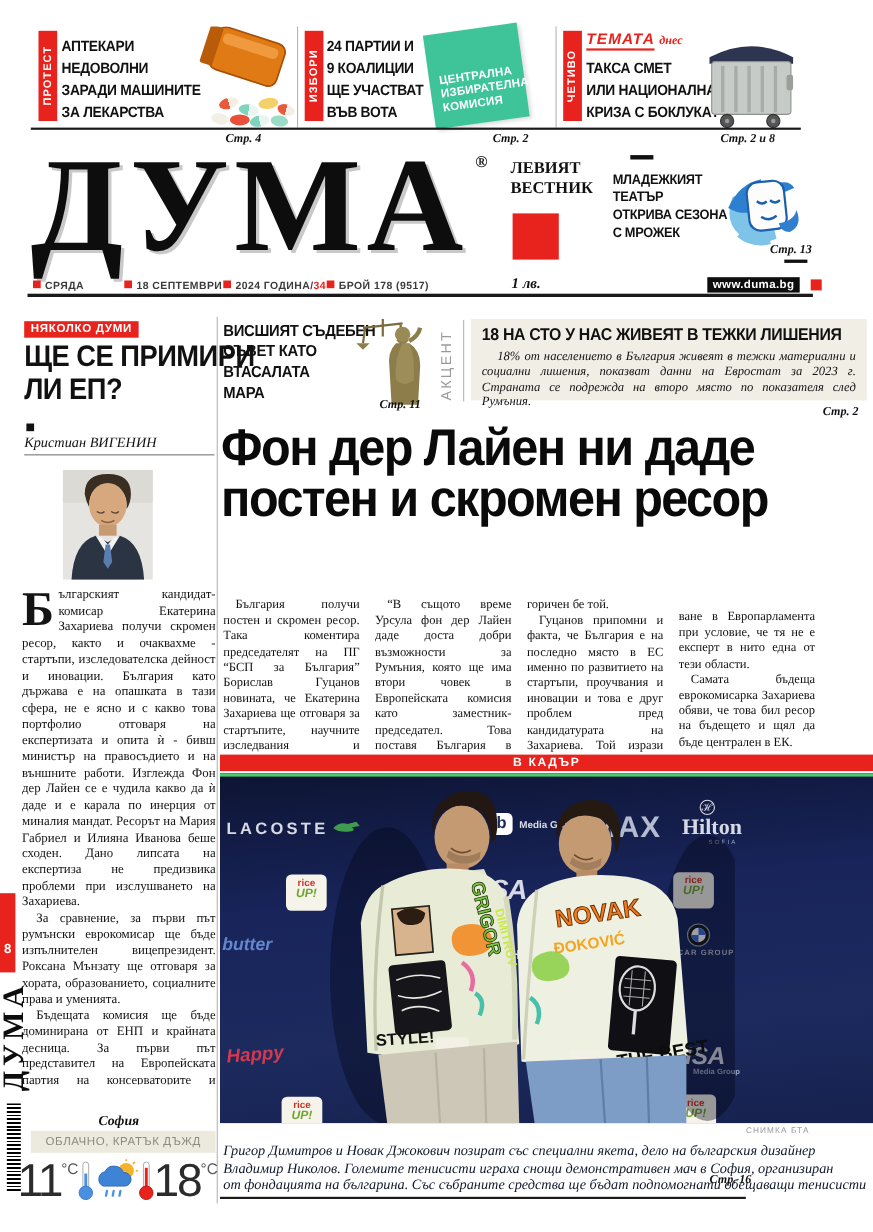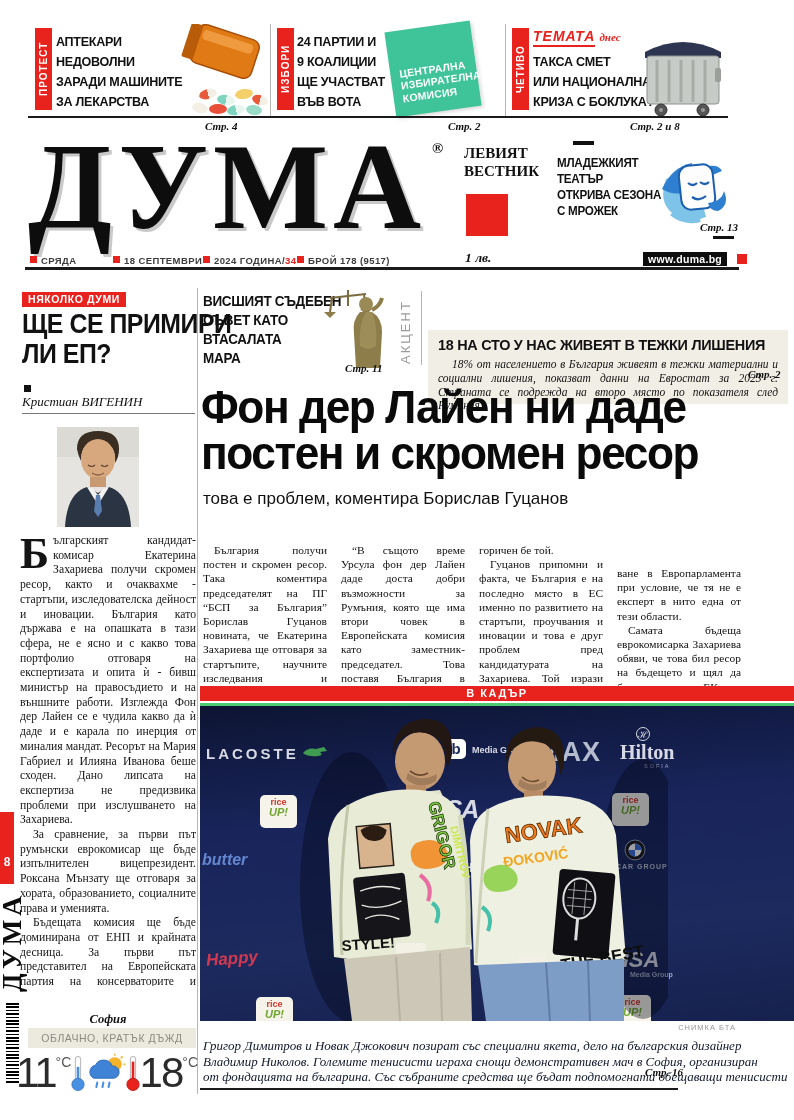--- a/index.html
+++ b/index.html
@@ -129,21 +129,21 @@
     <rect x="78" y="40" width="6" height="14" rx="2" fill="#9a9f9a"></rect>
     <circle cx="24" cy="82" r="6" fill="#555" stroke="#333"></circle>
     <circle cx="66" cy="82" r="6" fill="#555" stroke="#333"></circle>
     <circle cx="24" cy="82" r="2" fill="#999"></circle>
       <circle cx="66" cy="82" r="2" fill="#999"></circle>
   </svg>
 
   <div class="abs hline" style="left:28px; top:116px; width:700px; height:2px;"></div>
   <div class="abs pageref" style="left:205px; top:120px;">Стр. 4</div>
   <div class="abs pageref" style="left:448px; top:120px;">Стр. 2</div>
-  <div class="abs pageref" style="left:630px; top:120px;">Стр. 2 и 8</div>
+  <div class="abs pageref" style="left:655px; top:120px;">Стр. 2 и 8</div>
 
   <div class="abs masthead-title" style="left:28px; top:126px;">ДУМА</div>
   <div class="abs serif" style="left:432px; top:140px; font-size:15px; font-weight:bold;">®</div>
   <div class="abs serif" style="left:464px; top:144px; font-size:15px; font-weight:bold; line-height:18px;">
     <span class="pl">ЛЕВИЯТ</span>
     <span class="pl">ВЕСТНИК</span>
   </div>
   <div class="abs" style="left:466px; top:194px; width:42px; height:42px; background:var(--accent-red);"></div>
 
   <div class="abs" style="left:573px; top:141px; width:21px; height:4px; background:#111;"></div>
@@ -259,43 +259,42 @@
     <circle cx="44" cy="18" r="7" fill="#9a8a55"></circle>
     <path d="M38,26 Q30,34 32,48 L34,82 L58,82 L60,46 Q60,32 50,26 Z" fill="#8c7d4a"></path>
     <path d="M44,26 Q36,40 38,60 Q46,66 54,60 Q56,40 50,26 Z" fill="#a4945f" opacity=".7"></path>
     <path d="M50,24 Q58,20 60,12" stroke="#8c7d4a" stroke-width="4" fill="none"></path>
   </svg>
   <div class="abs pageref" style="left:345px; top:362px;">Стр. 11</div>
 
   <div class="abs" style="left:398px; top:292px; height:72px; writing-mode:vertical-rl; transform:rotate(180deg); font:13px 'Liberation Sans',sans-serif; color:#9a9a9a; letter-spacing:2px;">АКЦЕНТ</div>
   <div class="abs vline" style="left:421px; top:291px; height:74px;"></div>
 
-  <div class="abs" style="left:428px; top:290px; width:360px; height:74px; background:#f1eee5; padding:6px 10px;margin-top:40px;">
+  <div class="abs" style="left:428px; top:290px; width:360px; height:74px; background:#f1eee5; padding:6px 10px;">
     <div class="cond sx" style="font-size:15.5px; white-space:nowrap;">18 НА СТО У НАС ЖИВЕЯТ В ТЕЖКИ ЛИШЕНИЯ</div>
     <div class="serif" style="font:italic 11.5px/13.8px 'Liberation Serif',serif; margin-top:4px; text-align:justify; text-indent:14px;">18% от населението в България живеят в тежки материални и социални лишения, показват данни на Евростат за 2023 г. Страната се подрежда на второ място по показателя след Румъния.</div>
   </div>
   <div class="abs pageref" style="left:748px; top:368px;">Стр. 2</div>
 
   <div class="abs headline" style="left:201px; top:384px;">Фон дер Лайен ни даде</div>
   <div class="abs headline" style="left:201px; top:430px;">постен и скромен ресор</div>
   <div class="abs subhead" style="left:203px; top:486px;">
-    <span class="pl">това е проблем, коментира Борислав Гуцанов</span>
   </div>
 
   <div class="col serif" style="left:203px; top:543px;">
     <p>България получи постен и скромен ресор. Така коментира председателят на ПГ “БСП за България” Борислав Гуцанов новината, че Екатерина Захариева ще отговаря за стартъпите, научните изследвания и иновациите в новата Европейска комисия.</p>
   </div>
   <div class="col serif" style="left:341px; top:543px;">
     <p>“В същото време Урсула фон дер Лайен даде доста добри възможности за Румъния, която ще има втори човек в Европейската комисия като заместник-председател. Това поставя България в много неблагоприятна ситуация. Като цяло не е добро това, което се случва”, кате-</p>
   </div>
   <div class="col serif" style="left:479px; top:543px;">
     <p style="text-indent:0;">горичен бе той.</p>
     <p>Гуцанов припомни и факта, че България е на последно място в ЕС именно по развитието на стартъпи, проучвания и иновации и това е друг проблем пред кандидатурата на Захариева. Той изрази притеснения как ще протече нейното изслуш-</p>
   </div>
-  <div class="col serif" style="left:617px; top:566px;">
+  <div class="col serif" style="left:617px; top:554px;">
     <p style="text-indent:0;">ване в Европарламента при условие, че тя не е експерт в нито една от тези области.</p>
     <p>Самата бъдеща еврокомисарка Захариева обяви, че това бил ресор на бъдещето и щял да бъде централен в ЕК.</p>
     <div class="pageref" style="text-align:center; margin-top:6px;">Стр. 7</div>
   </div>
 
   <div class="abs kader" style="left:200px; top:686px; width:594px; height:15px;">В КАДЪР</div>
 
   <div class="abs photo" style="left:200px; top:703px; width:594px; height:318px;">
     <div style="position:absolute; left:0; top:0; width:100%; height:3px; background:#4ecb71;"></div>
 

